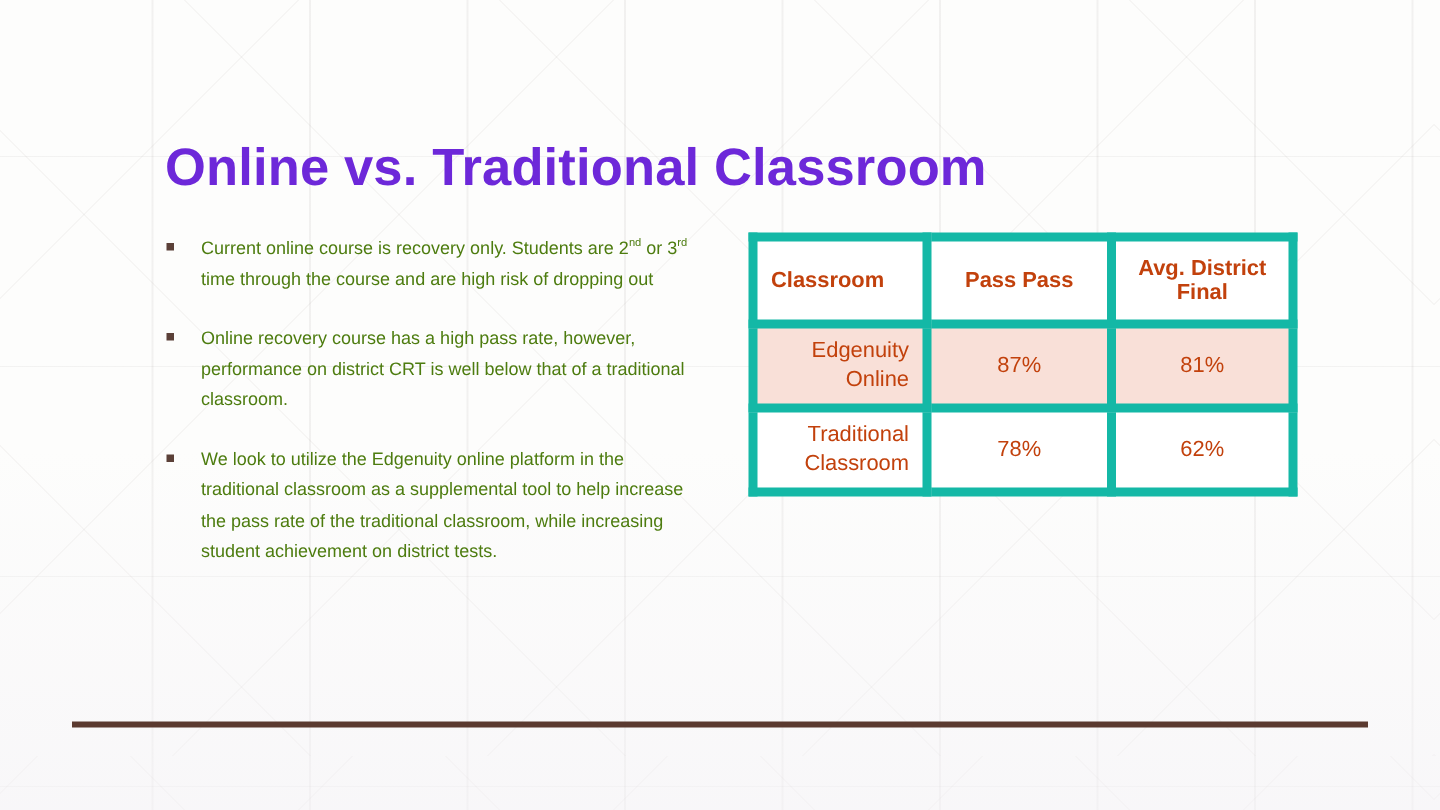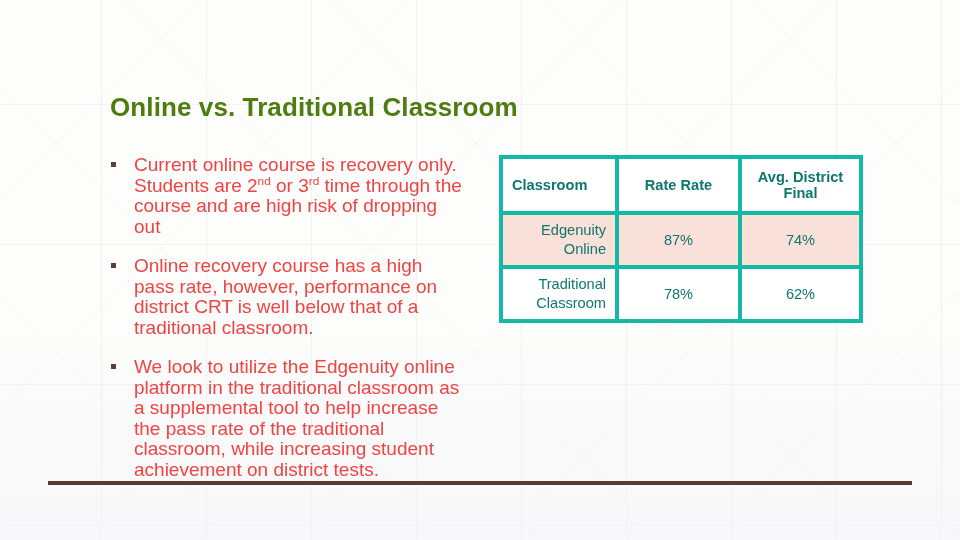--- a/index.html
+++ b/index.html
@@ -44,40 +44,40 @@
   .bg-tint-lower {
     top: 300px;
     background: linear-gradient(to bottom, rgba(246,244,246,0.0), rgba(244,242,246,0.55));
   }
 
   
   #slide-title {
     position: absolute;
     left: 110px;
     top: 92px;
-    font-size: 26px;
+    font-size: 35px;
     font-weight: 600;
     letter-spacing: 0.1px;
-    color: #4d7c0f;
+    color: #6d28d9;
     white-space: nowrap;
   }
 
   
   #bullet-list {
     position: absolute;
     left: 108px;
     top: 155px;
     width: 355px;
   }
   .bullet-item {
     position: relative;
     padding-left: 26px;
     margin-bottom: 19px;
-    color: #ef4444;
-    font-size: 19px;
+    color: #4d7c0f;
+    font-size: 12px;
     line-height: 20.5px;
   }
   .bullet-item:last-child { margin-bottom: 0; }
   .bullet-marker {
     position: absolute;
     left: 3px;
     top: 7px;
     width: 5px;
     height: 5px;
     background: #5b4038;
@@ -92,24 +92,24 @@
   #comparison-table {
     position: absolute;
     left: 499px;
     top: 155px;
     width: 360px;
     border-collapse: collapse;
     table-layout: fixed;
   }
   #comparison-table td,
   #comparison-table th {
-    border: 4px solid #14b8a6;
+    border: 6px solid #14b8a6;
     padding: 6px 9px;
     font-size: 14.6px;
-    color: #0f766e;
+    color: #c2410c;
     vertical-align: middle;
   }
   #comparison-table th {
     font-weight: bold;
     text-align: center;
     background: #ffffff;
     height: 40px;
   }
   #comparison-table th.col-classroom { text-align: left; }
   .row-online td { background: #f9e0d8; }
@@ -166,29 +166,29 @@
 
   <table id="comparison-table">
     <colgroup>
       <col class="col-w1">
       <col class="col-w2">
       <col class="col-w3">
     </colgroup>
     <thead>
       <tr>
         <th class="col-classroom">Classroom</th>
-        <th>Rate Rate</th>
+        <th>Pass Pass</th>
         <th>Avg. District Final</th>
       </tr>
     </thead>
     <tbody>
       <tr class="row-online">
         <td class="cell-label">Edgenuity Online</td>
         <td class="cell-value">87%</td>
-        <td class="cell-value">74%</td>
+        <td class="cell-value">81%</td>
       </tr>
       <tr class="row-traditional">
         <td class="cell-label">Traditional Classroom</td>
         <td class="cell-value">78%</td>
         <td class="cell-value">62%</td>
       </tr>
     </tbody>
   </table>
 
   <div id="bottom-rule"></div>

